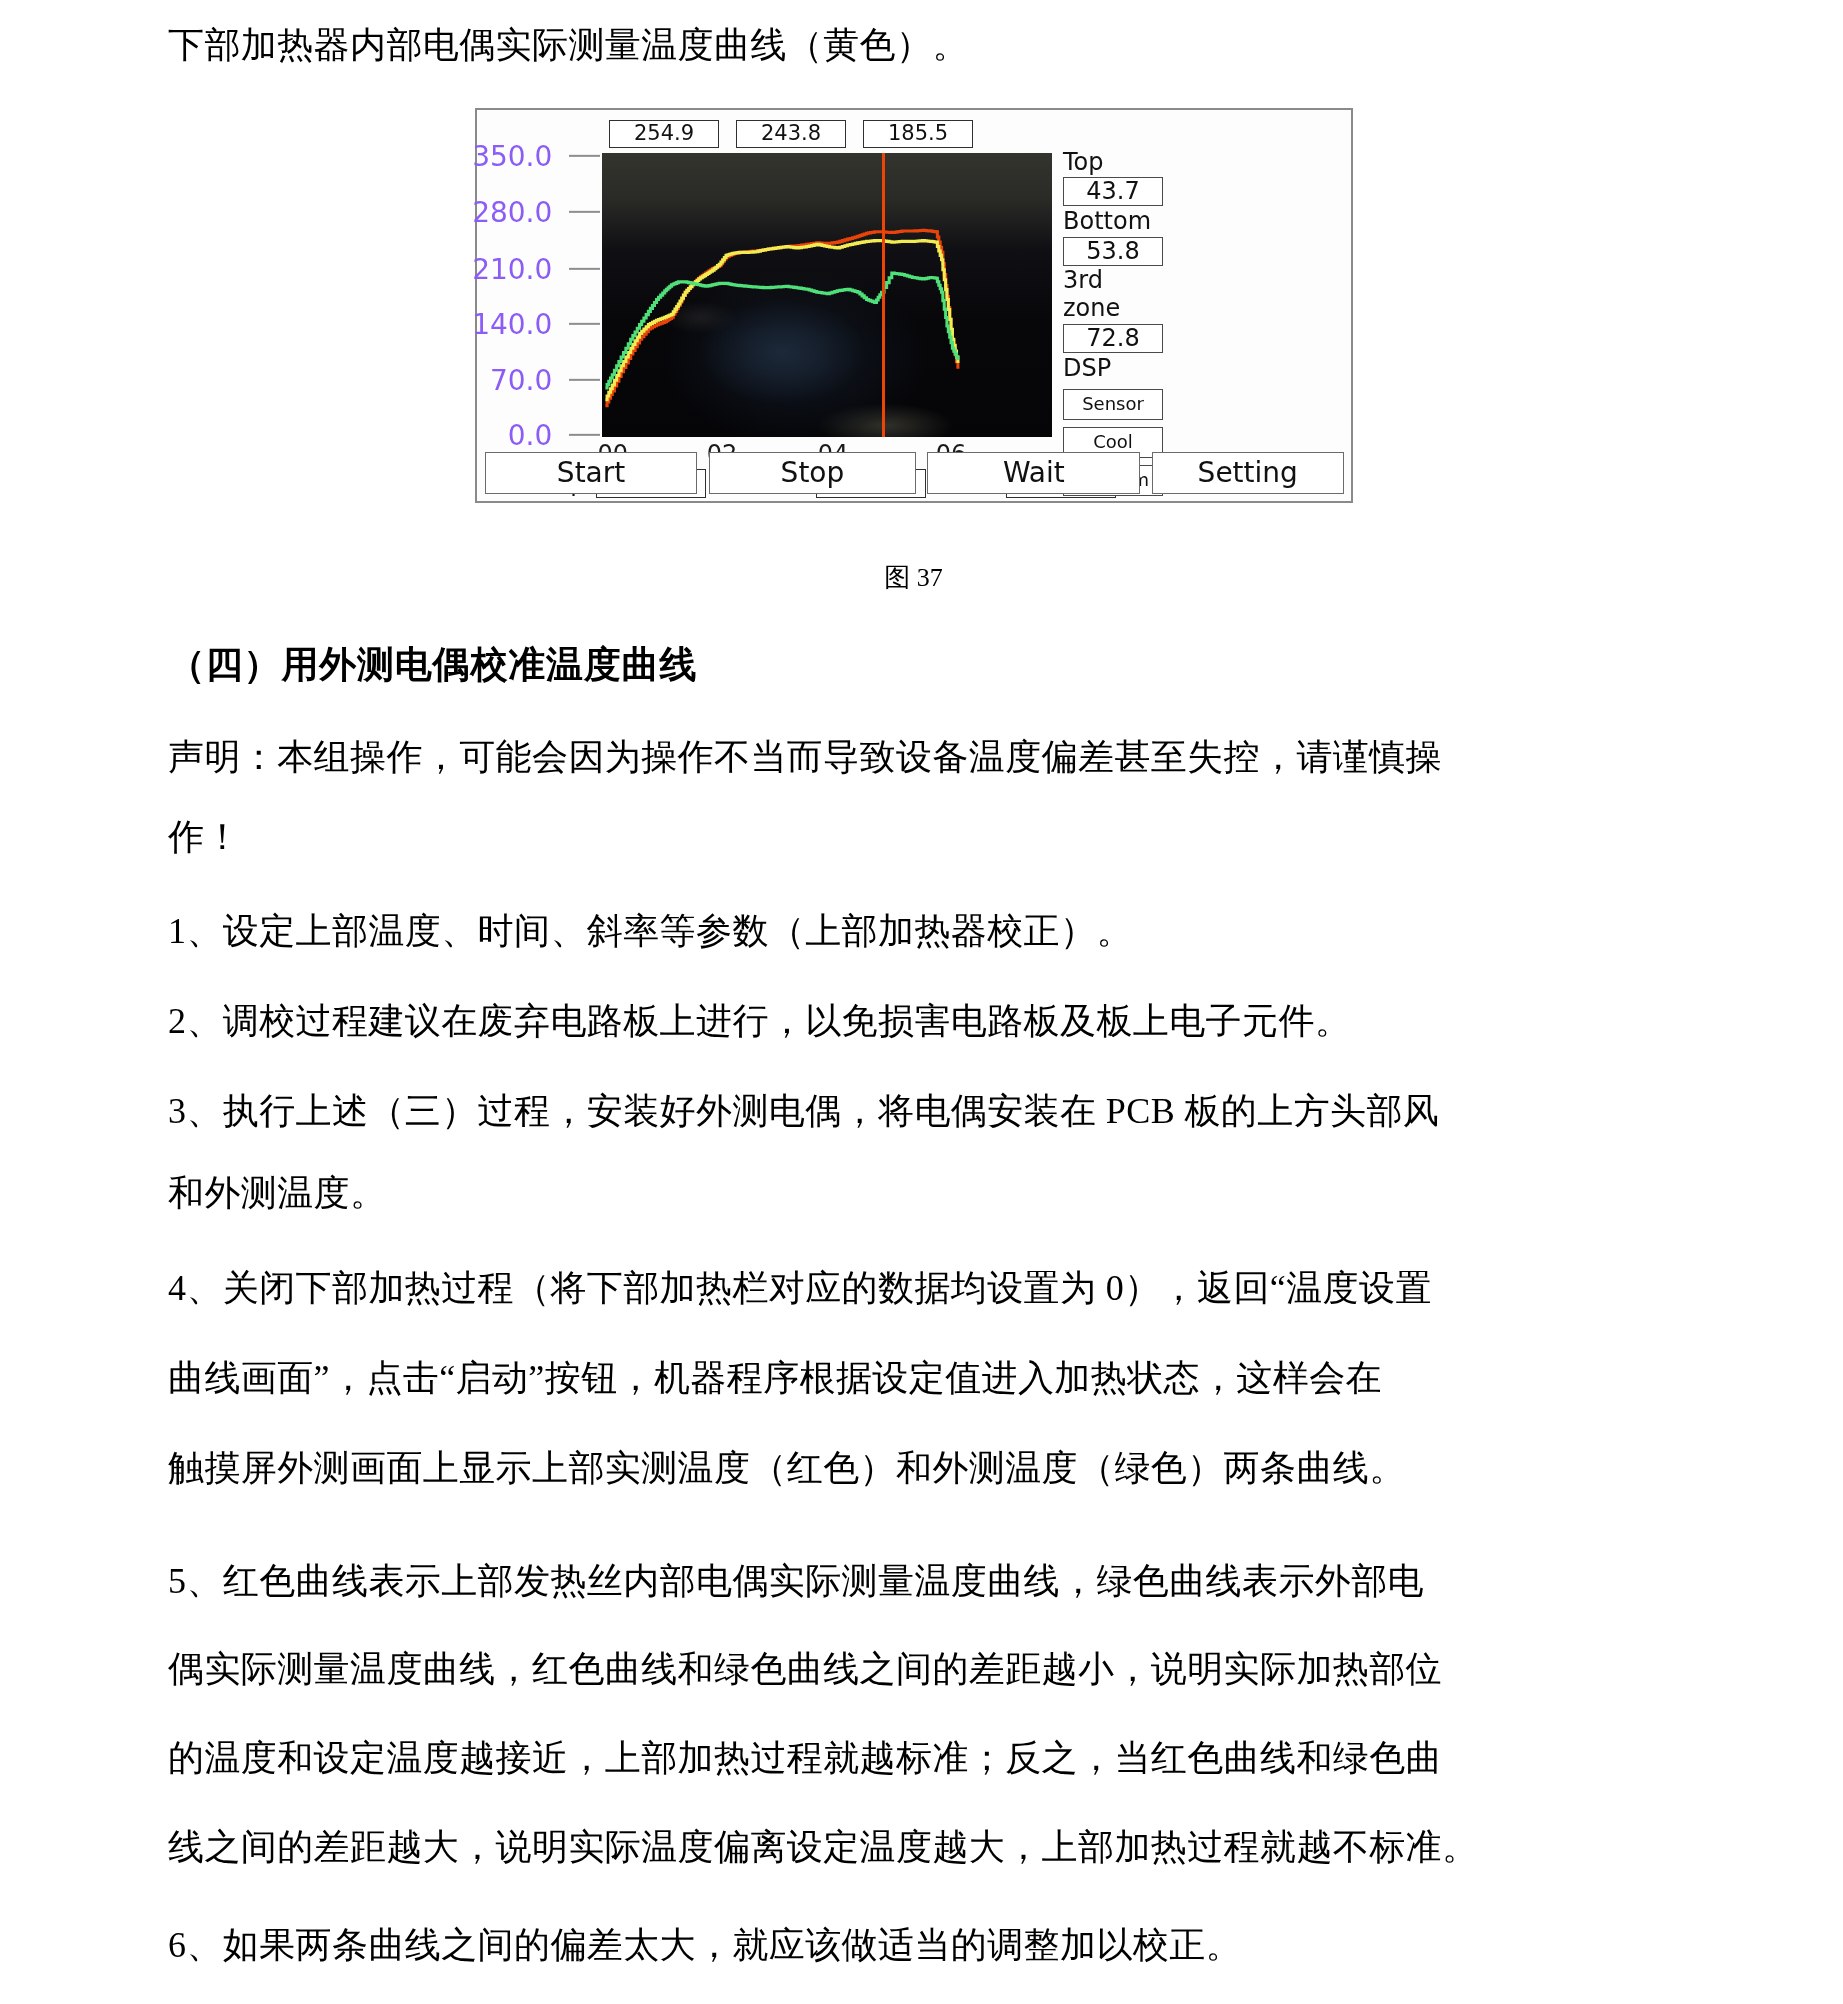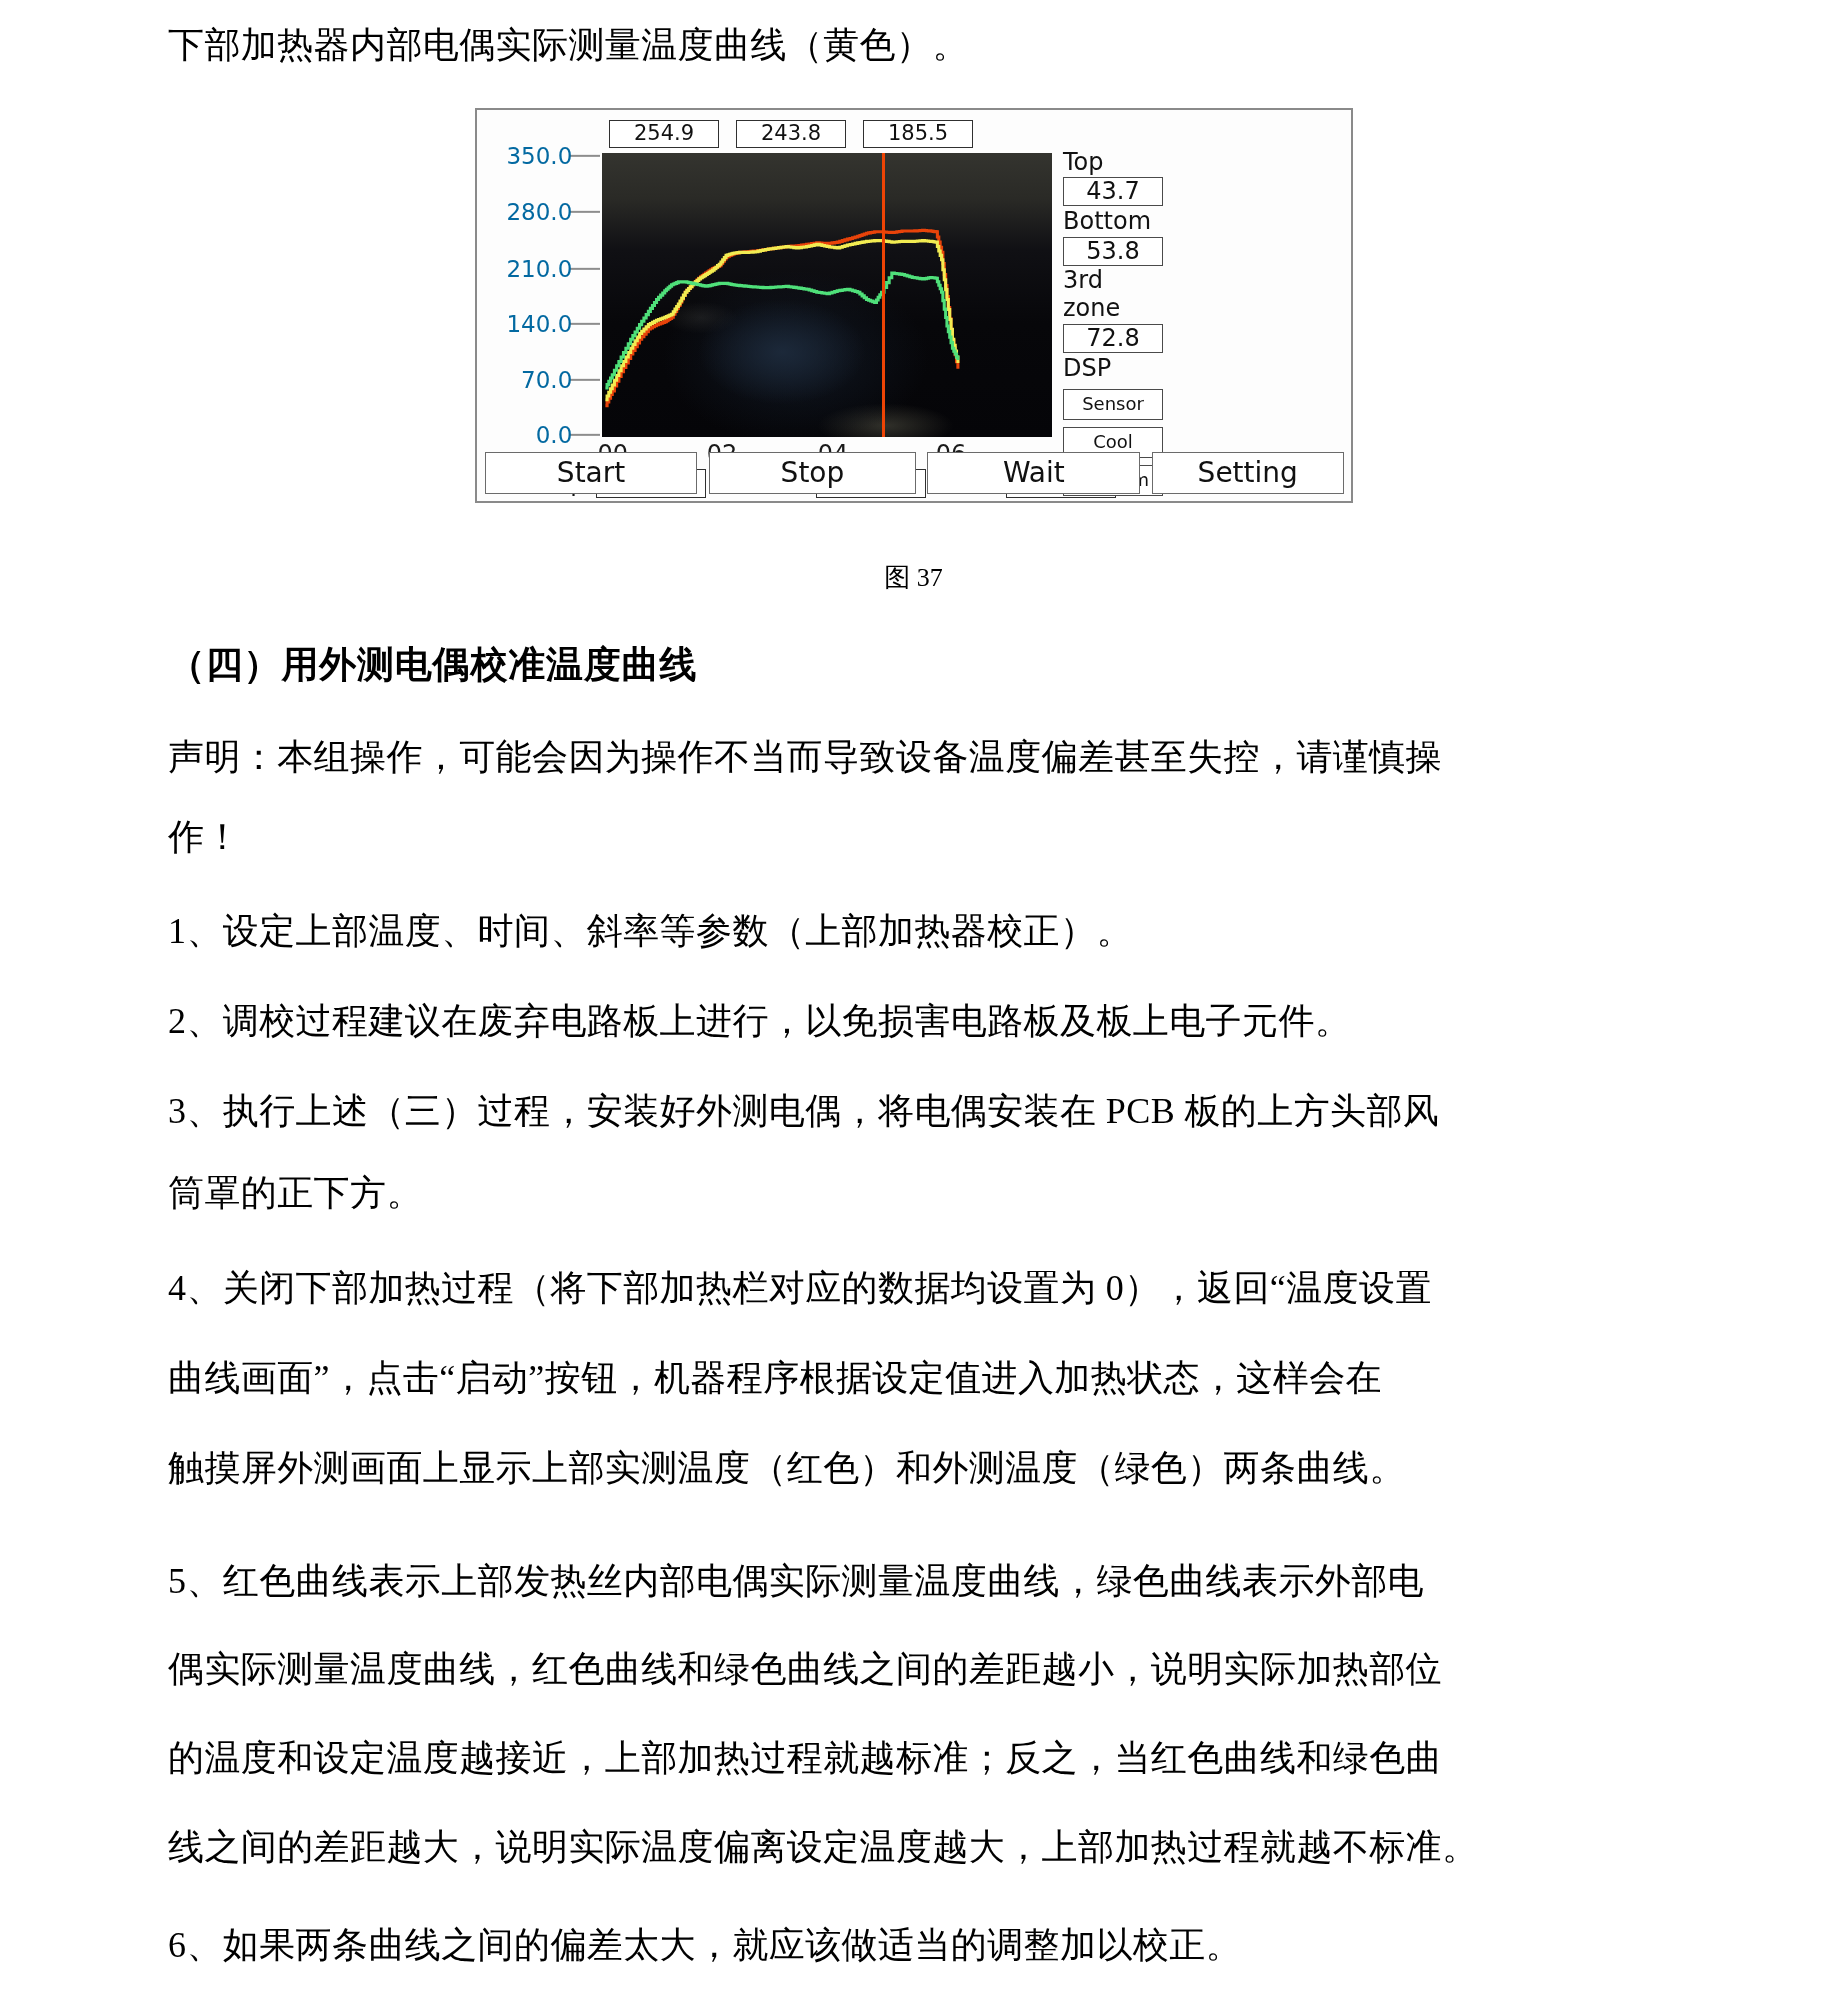--- a/index.html
+++ b/index.html
@@ -80,24 +80,24 @@
   
   .yaxis{
     position:absolute;
     left:9.3px;
     top:43px;
     width:114px;
     height:284px;
   }
   .ytick{
     position:absolute;
-    right:28px;
+    right:48px;
     transform:translateY(-50%);
-    font-size:23px;
-    color:#0369a1;
+    font-size:28px;
+    color:#8b5cf6;
     white-space:nowrap;
   }
   .ytickline{
     position:absolute;
     right:0px;
     width:31px;
     height:2.3px;
     background:#8d8d8d;
     transform:translateY(-50%);
   }
@@ -312,21 +312,21 @@
 
   <p class="fig-caption" style="position:absolute;left:470px;top:551px;">图 37</p>
 
   <p class="heading" style="position:absolute;left:168px;top:625px;">（四）用外测电偶校准温度曲线</p>
 
   <p class="para" style="position:absolute;left:168px;top:717px;">声明：本组操作，可能会因为操作不当而导致设备温度偏差甚至失控，请谨慎操</p>
   <p class="para" style="position:absolute;left:168px;top:797px;">作！</p>
   <p class="para" style="position:absolute;left:168px;top:891px;">1、设定上部温度、时间、斜率等参数（上部加热器校正）。</p>
   <p class="para" style="position:absolute;left:168px;top:981px;">2、调校过程建议在废弃电路板上进行，以免损害电路板及板上电子元件。</p>
   <p class="para" style="position:absolute;left:168px;top:1071px;">3、执行上述（三）过程，安装好外测电偶，将电偶安装在 PCB 板的上方头部风</p>
-  <p class="para" style="position:absolute;left:168px;top:1153px;">筒罩的正下方。</p>
+  <p class="para" style="position:absolute;left:168px;top:1153px;">和外测温度。</p>
   <p class="para" style="position:absolute;left:168px;top:1248px;">4、关闭下部加热过程（将下部加热栏对应的数据均设置为 0），返回“温度设置</p>
   <p class="para" style="position:absolute;left:168px;top:1338px;">曲线画面”，点击“启动”按钮，机器程序根据设定值进入加热状态，这样会在</p>
   <p class="para" style="position:absolute;left:168px;top:1428px;">触摸屏外测画面上显示上部实测温度（红色）和外测温度（绿色）两条曲线。</p>
   <p class="para" style="position:absolute;left:168px;top:1541px;">5、红色曲线表示上部发热丝内部电偶实际测量温度曲线，绿色曲线表示外部电</p>
   <p class="para" style="position:absolute;left:168px;top:1629px;">偶实际测量温度曲线，红色曲线和绿色曲线之间的差距越小，说明实际加热部位</p>
   <p class="para" style="position:absolute;left:168px;top:1718px;">的温度和设定温度越接近，上部加热过程就越标准；反之，当红色曲线和绿色曲</p>
   <p class="para" style="position:absolute;left:168px;top:1807px;">线之间的差距越大，说明实际温度偏离设定温度越大，上部加热过程就越不标准。</p>
   <p class="para" style="position:absolute;left:168px;top:1905px;">6、如果两条曲线之间的偏差太大，就应该做适当的调整加以校正。</p>
 
 </div>

